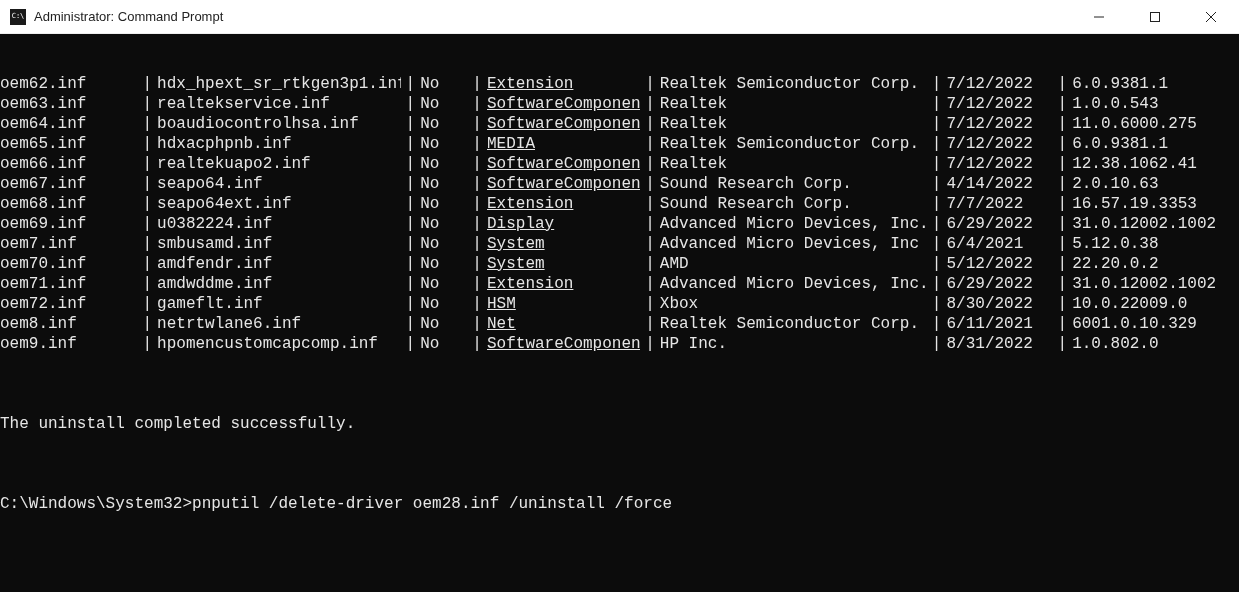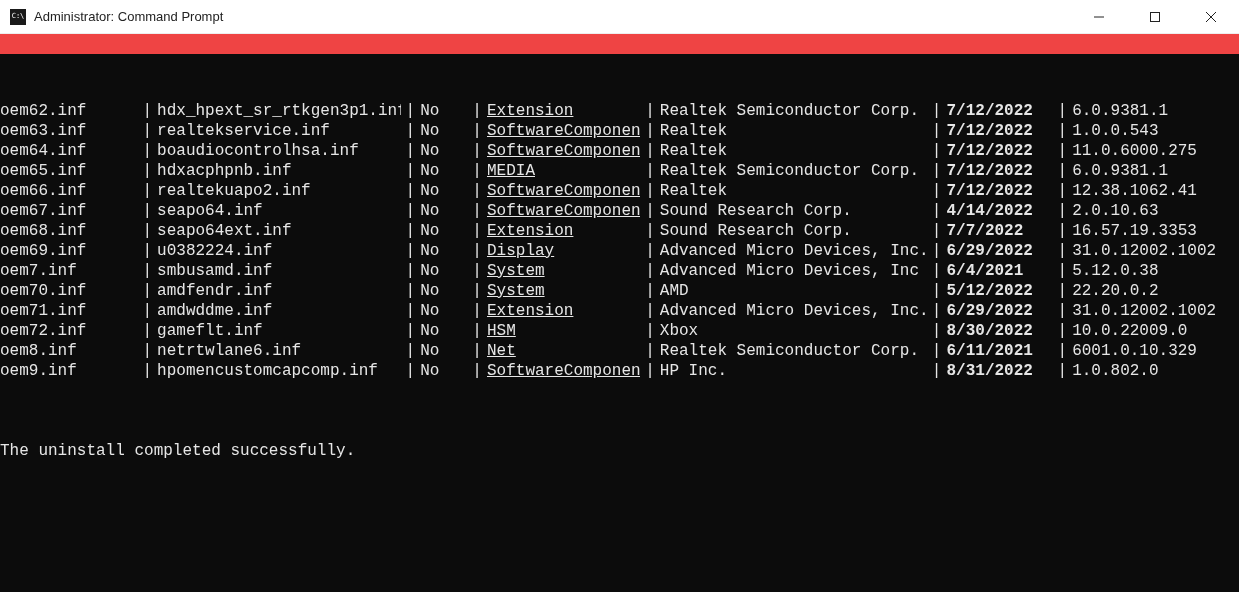--- a/index.html
+++ b/index.html
@@ -64,34 +64,33 @@
     cursor: pointer;
   }
   .win-btn svg { display: block; }
   .terminal {
     flex: 1;
     background: #0c0c0c;
     color: #e6e6e6;
     font-family: Consolas, "Courier New", monospace;
     font-size: 16px;
     line-height: 20px;
-    padding-top: 7px;
+    padding-top: 0;
     overflow: hidden;
     white-space: pre;
-    margin-top: 20px;
   }
   .row { display: flex; height: 20px; }
   .cell { overflow: hidden; }
   .c0 { width: 140px; } 
   .sep { width: 20px; text-align: center; }
   .c1 { width: 248px; } 
   .c2 { width: 48px; } 
   .c3 { width: 156px; text-decoration: underline; } 
   .c4 { width: 272px; } 
-  .c5 { width: 108px; font-weight: bold; } 
+  .c5 { width: 108px; } 
   .c6 { width: 170px; } 
   .msg { padding-left: 0px; margin-top: 20px; margin-bottom: 20px; }
   .prompt-line { display: flex; }
 </style>
 </head>
 <body>
 
 <div class="window">
   <div class="titlebar">
     <span class="app-icon"></span>
@@ -111,14 +110,17 @@
         <svg width="10" height="10" viewBox="0 0 10 10">
             <path d="M0 0 L10 10 M10 0 L0 10" stroke="#222" stroke-width="1"></path>
           </svg>
       </div>
     </div>
   </div>
 
   <div class="terminal">
     <div id="rows"><div class="row"><span class="cell c0">oem62.inf</span><span class="cell sep">|</span><span class="cell c1">hdx_hpext_sr_rtkgen3p1.inf</span><span class="cell sep">|</span><span class="cell c2">No</span><span class="cell sep">|</span><span class="cell c3">Extension</span><span class="cell sep">|</span><span class="cell c4">Realtek Semiconductor Corp.</span><span class="cell sep">|</span><span class="cell c5">7/12/2022</span><span class="cell sep">|</span><span class="cell c6">6.0.9381.1</span></div><div class="row"><span class="cell c0">oem63.inf</span><span class="cell sep">|</span><span class="cell c1">realtekservice.inf</span><span class="cell sep">|</span><span class="cell c2">No</span><span class="cell sep">|</span><span class="cell c3">SoftwareComponent</span><span class="cell sep">|</span><span class="cell c4">Realtek</span><span class="cell sep">|</span><span class="cell c5">7/12/2022</span><span class="cell sep">|</span><span class="cell c6">1.0.0.543</span></div><div class="row"><span class="cell c0">oem64.inf</span><span class="cell sep">|</span><span class="cell c1">boaudiocontrolhsa.inf</span><span class="cell sep">|</span><span class="cell c2">No</span><span class="cell sep">|</span><span class="cell c3">SoftwareComponent</span><span class="cell sep">|</span><span class="cell c4">Realtek</span><span class="cell sep">|</span><span class="cell c5">7/12/2022</span><span class="cell sep">|</span><span class="cell c6">11.0.6000.275</span></div><div class="row"><span class="cell c0">oem65.inf</span><span class="cell sep">|</span><span class="cell c1">hdxacphpnb.inf</span><span class="cell sep">|</span><span class="cell c2">No</span><span class="cell sep">|</span><span class="cell c3">MEDIA</span><span class="cell sep">|</span><span class="cell c4">Realtek Semiconductor Corp.</span><span class="cell sep">|</span><span class="cell c5">7/12/2022</span><span class="cell sep">|</span><span class="cell c6">6.0.9381.1</span></div><div class="row"><span class="cell c0">oem66.inf</span><span class="cell sep">|</span><span class="cell c1">realtekuapo2.inf</span><span class="cell sep">|</span><span class="cell c2">No</span><span class="cell sep">|</span><span class="cell c3">SoftwareComponent</span><span class="cell sep">|</span><span class="cell c4">Realtek</span><span class="cell sep">|</span><span class="cell c5">7/12/2022</span><span class="cell sep">|</span><span class="cell c6">12.38.1062.41</span></div><div class="row"><span class="cell c0">oem67.inf</span><span class="cell sep">|</span><span class="cell c1">seapo64.inf</span><span class="cell sep">|</span><span class="cell c2">No</span><span class="cell sep">|</span><span class="cell c3">SoftwareComponent</span><span class="cell sep">|</span><span class="cell c4">Sound Research Corp.</span><span class="cell sep">|</span><span class="cell c5">4/14/2022</span><span class="cell sep">|</span><span class="cell c6">2.0.10.63</span></div><div class="row"><span class="cell c0">oem68.inf</span><span class="cell sep">|</span><span class="cell c1">seapo64ext.inf</span><span class="cell sep">|</span><span class="cell c2">No</span><span class="cell sep">|</span><span class="cell c3">Extension</span><span class="cell sep">|</span><span class="cell c4">Sound Research Corp.</span><span class="cell sep">|</span><span class="cell c5">7/7/2022</span><span class="cell sep">|</span><span class="cell c6">16.57.19.3353</span></div><div class="row"><span class="cell c0">oem69.inf</span><span class="cell sep">|</span><span class="cell c1">u0382224.inf</span><span class="cell sep">|</span><span class="cell c2">No</span><span class="cell sep">|</span><span class="cell c3">Display</span><span class="cell sep">|</span><span class="cell c4">Advanced Micro Devices, Inc.</span><span class="cell sep">|</span><span class="cell c5">6/29/2022</span><span class="cell sep">|</span><span class="cell c6">31.0.12002.1002</span></div><div class="row"><span class="cell c0">oem7.inf</span><span class="cell sep">|</span><span class="cell c1">smbusamd.inf</span><span class="cell sep">|</span><span class="cell c2">No</span><span class="cell sep">|</span><span class="cell c3">System</span><span class="cell sep">|</span><span class="cell c4">Advanced Micro Devices, Inc</span><span class="cell sep">|</span><span class="cell c5">6/4/2021</span><span class="cell sep">|</span><span class="cell c6">5.12.0.38</span></div><div class="row"><span class="cell c0">oem70.inf</span><span class="cell sep">|</span><span class="cell c1">amdfendr.inf</span><span class="cell sep">|</span><span class="cell c2">No</span><span class="cell sep">|</span><span class="cell c3">System</span><span class="cell sep">|</span><span class="cell c4">AMD</span><span class="cell sep">|</span><span class="cell c5">5/12/2022</span><span class="cell sep">|</span><span class="cell c6">22.20.0.2</span></div><div class="row"><span class="cell c0">oem71.inf</span><span class="cell sep">|</span><span class="cell c1">amdwddme.inf</span><span class="cell sep">|</span><span class="cell c2">No</span><span class="cell sep">|</span><span class="cell c3">Extension</span><span class="cell sep">|</span><span class="cell c4">Advanced Micro Devices, Inc.</span><span class="cell sep">|</span><span class="cell c5">6/29/2022</span><span class="cell sep">|</span><span class="cell c6">31.0.12002.1002</span></div><div class="row"><span class="cell c0">oem72.inf</span><span class="cell sep">|</span><span class="cell c1">gameflt.inf</span><span class="cell sep">|</span><span class="cell c2">No</span><span class="cell sep">|</span><span class="cell c3">HSM</span><span class="cell sep">|</span><span class="cell c4">Xbox</span><span class="cell sep">|</span><span class="cell c5">8/30/2022</span><span class="cell sep">|</span><span class="cell c6">10.0.22009.0</span></div><div class="row"><span class="cell c0">oem8.inf</span><span class="cell sep">|</span><span class="cell c1">netrtwlane6.inf</span><span class="cell sep">|</span><span class="cell c2">No</span><span class="cell sep">|</span><span class="cell c3">Net</span><span class="cell sep">|</span><span class="cell c4">Realtek Semiconductor Corp.</span><span class="cell sep">|</span><span class="cell c5">6/11/2021</span><span class="cell sep">|</span><span class="cell c6">6001.0.10.329</span></div><div class="row"><span class="cell c0">oem9.inf</span><span class="cell sep">|</span><span class="cell c1">hpomencustomcapcomp.inf</span><span class="cell sep">|</span><span class="cell c2">No</span><span class="cell sep">|</span><span class="cell c3">SoftwareComponent</span><span class="cell sep">|</span><span class="cell c4">HP Inc.</span><span class="cell sep">|</span><span class="cell c5">8/31/2022</span><span class="cell sep">|</span><span class="cell c6">1.0.802.0</span></div></div>
     <div class="msg">The uninstall completed successfully.</div>
+    <div class="prompt-line">
+      <span>C:\Windows\System32&gt;</span><span>pnputil /delete-driver oem28.inf /uninstall /force</span>
+    </div>
   </div>
 </div>
 
 </body></html>

